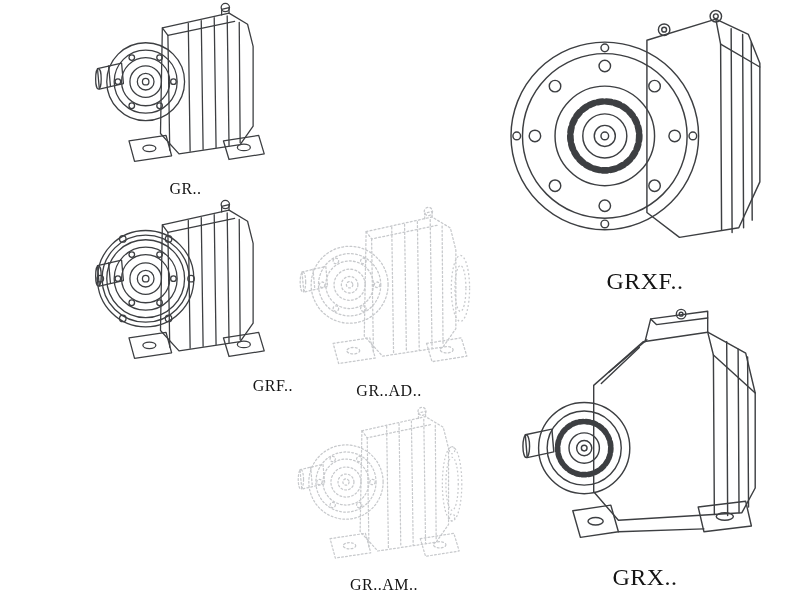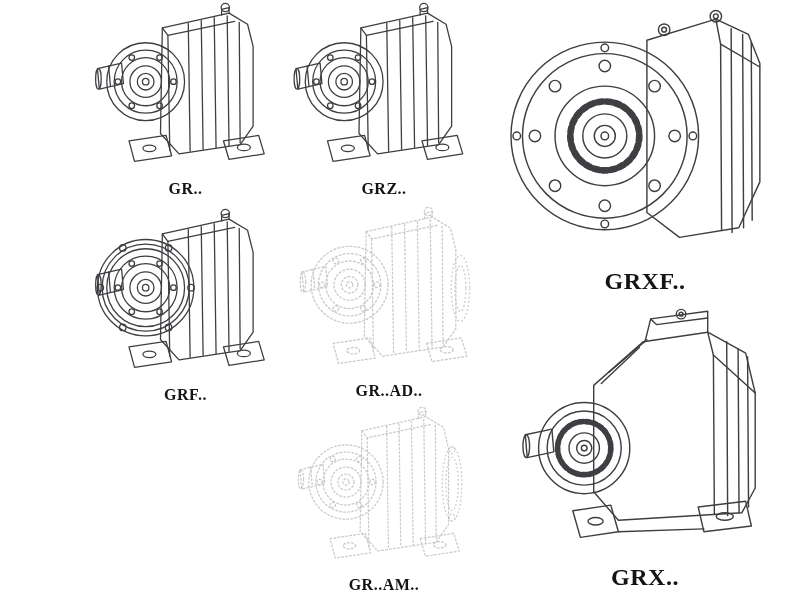--- a/index.html
+++ b/index.html
@@ -3,31 +3,31 @@
 <meta charset="utf-8">
 <style>
   * { margin:0; padding:0; box-sizing:border-box; }
   html,body { width:800px; height:600px; background:#ffffff;
               font-family:"Liberation Serif", serif; }
   .page { position:relative; width:800px; height:600px; background:#ffffff; overflow:hidden; }
 
   .cell { position:absolute; display:flex; flex-direction:column; align-items:center;
           color:#3d3f42; }
   .cell .drawing { flex:1 1 auto; width:100%; height:1px; display:block; }
-  .cell .label { font-weight:bold; color:#141414; font-size:16px; letter-spacing:.5px;
+  .cell .label { font-weight:normal; color:#141414; font-size:16px; letter-spacing:.5px;
                  line-height:20px; padding:1px 0 3px; white-space:nowrap; }
   .cell.big .label { font-size:24px; line-height:24px; }
 
   .faded { color:#c7c9cc; }
   .faded svg * { stroke-dasharray:2 2.5; }
 
   .cell-gr   { left:78px;  top:2px;   width:215px; height:200px; }
   .cell-grz  { left:286px; top:2px;   width:196px; height:200px; }
   .cell-grxf { left:492px; top:0px;   width:306px; height:296px; }
-  .cell-grf  { left:78px;  top:208px; width:215px; height:200px; }
+  .cell-grf  { left:78px;  top:199px; width:215px; height:200px;align-items:flex-end; }
   .cell-grad { left:286px; top:206px; width:206px; height:198px; }
   .cell-grx  { left:492px; top:298px; width:306px; height:294px; }
   .cell-grff { left:78px;  top:406px; width:215px; height:192px; }
   .cell-gram { left:286px; top:406px; width:196px; height:192px;align-items:center; }
 
   .defs-holder { position:absolute; width:0; height:0; overflow:hidden; }
 </style>
 </head>
 <body>
 
@@ -135,26 +135,20 @@
 
 <div class="page">
 
   <figure class="cell cell-gr">
     <svg class="drawing" viewBox="0 0 210 190">
       <use href="#sym-inline"></use>
     </svg>
     <figcaption class="label">GR..</figcaption>
   </figure>
 
-  <figure class="cell cell-grz">
-    <svg class="drawing" viewBox="0 0 210 190">
-      <use href="#sym-inline"></use>
-    </svg>
-    <figcaption class="label">GRZ..</figcaption>
-  </figure>
 
   <figure class="cell cell-grxf big">
     <svg class="drawing" viewBox="0 0 300 280">
       <use href="#sym-grxf"></use>
     </svg>
     <figcaption class="label">GRXF..</figcaption>
   </figure>
 
   <figure class="cell cell-grf">
     <svg class="drawing" viewBox="0 0 210 190">

